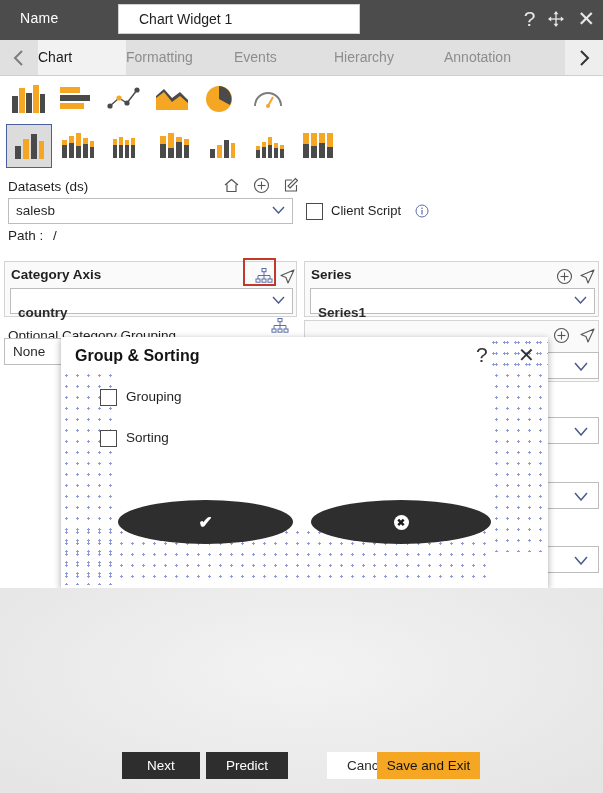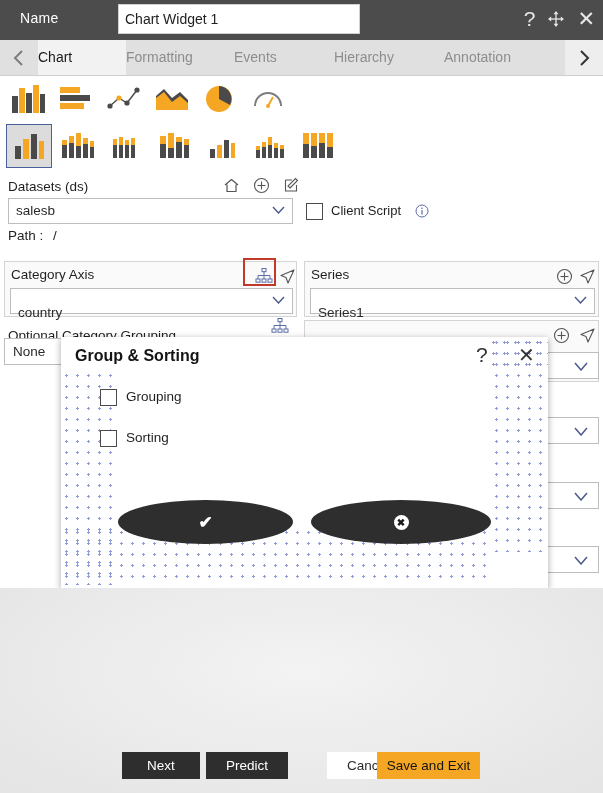--- a/index.html
+++ b/index.html
@@ -20,21 +20,21 @@
     background:#4c4c4c;
   }
   .title-name{
     position:absolute;left:20px;top:10px;
     color:#ffffff;font-size:14px;letter-spacing:.3px;
   }
   .title-input{
     position:absolute;left:118px;top:4px;width:242px;height:30px;
     background:#ffffff;border:1px solid #d0d0d0;box-sizing:border-box;
     font-family:"Liberation Sans",sans-serif;font-size:14px;color:#222;
-    padding:0 6px;outline:none;
+    padding:0 20px;outline:none;
   }
   .title-icons{position:absolute;right:8px;top:8px;display:flex;align-items:center;gap:12px;}
   .ti{color:#e8e8e8;line-height:1;cursor:pointer;display:flex;align-items:center;justify-content:center;}
   .ti-q{font-size:21px;font-weight:400;}
   .ti-x{font-size:21px;font-weight:300;}
 
   
   .tabbar{
     position:absolute;left:0;top:40px;width:603px;height:36px;
     background:#e0e0e0;border-bottom:1px solid #cfcfcf;box-sizing:border-box;
@@ -78,21 +78,21 @@
   .chev{position:absolute;right:7px;top:7px;width:13px;height:8px;}
   .path{position:absolute;left:8px;top:228px;font-size:13.5px;color:#1f1f1f;}
   .cs-box{
     position:absolute;left:306px;top:203px;width:17px;height:17px;
     border:1.6px solid #4a4a4a;box-sizing:border-box;background:#fff;cursor:pointer;
   }
   .cs-label{position:absolute;left:331px;top:203px;font-size:13px;}
   .cs-info{position:absolute;left:415px;top:204px;width:14px;height:14px;}
 
   
-  .panel{position:absolute;background:#fafafa;border:1px solid #d4d4d4;box-sizing:border-box;}
+  .panel{position:absolute;background:#fafafa;border:1px solid #d4d4d4;box-sizing:border-box;font-weight:bold;}
   .pnl-cat{left:4px;top:261px;width:293px;height:56px;}
   .pnl-ser{left:304px;top:261px;width:295px;height:56px;}
   .pnl-title{position:absolute;left:6px;top:5px;font-size:13.5px;color:#1f1f1f;}
   .pnl-ico{position:absolute;top:4px;width:20px;height:20px;display:flex;align-items:center;justify-content:center;cursor:pointer;color:#555;}
   .pnl-select{
     position:absolute;left:5px;top:26px;height:26px;
     background:#fff;border:1px solid #bdbdbd;box-sizing:border-box;
   }
   .pnl-select .val{position:absolute;left:7px;top:4px;font-size:13.5px;color:#2a2a2a;margin-top:12px;}
   .hl-red{position:absolute;border:2px solid #c0392b;box-sizing:border-box;}

